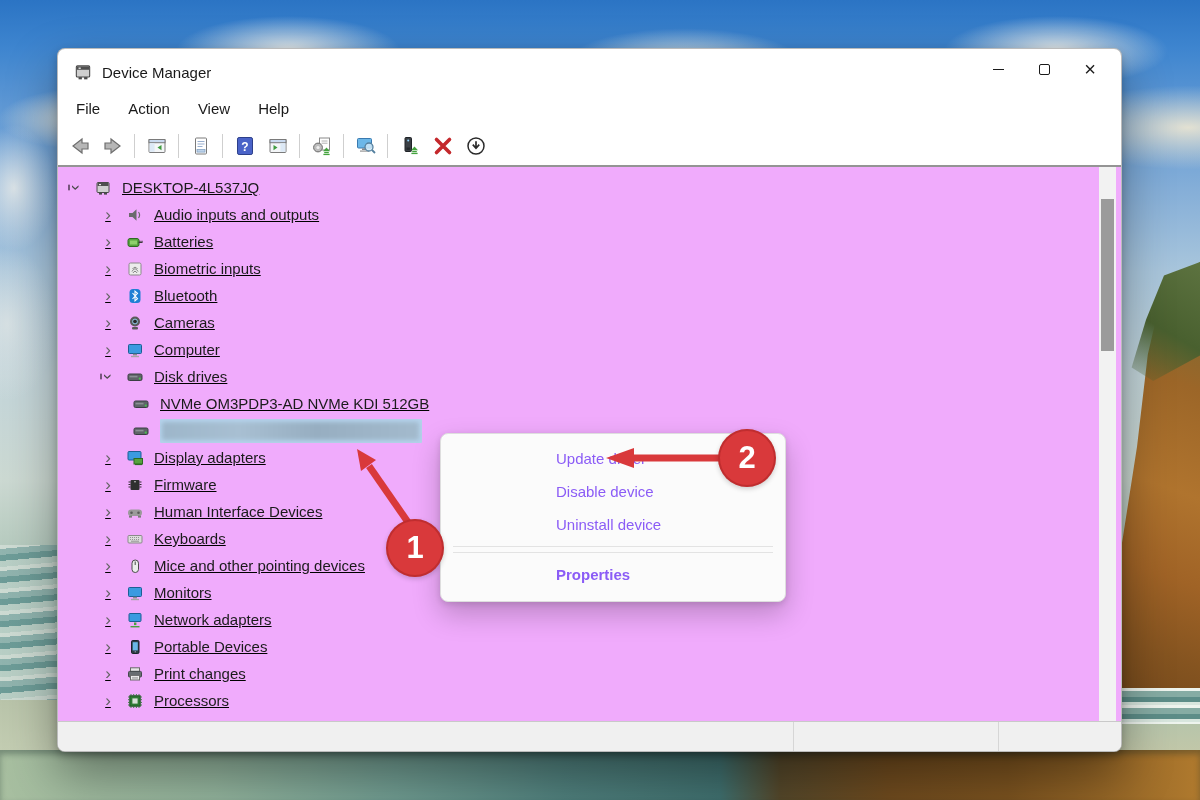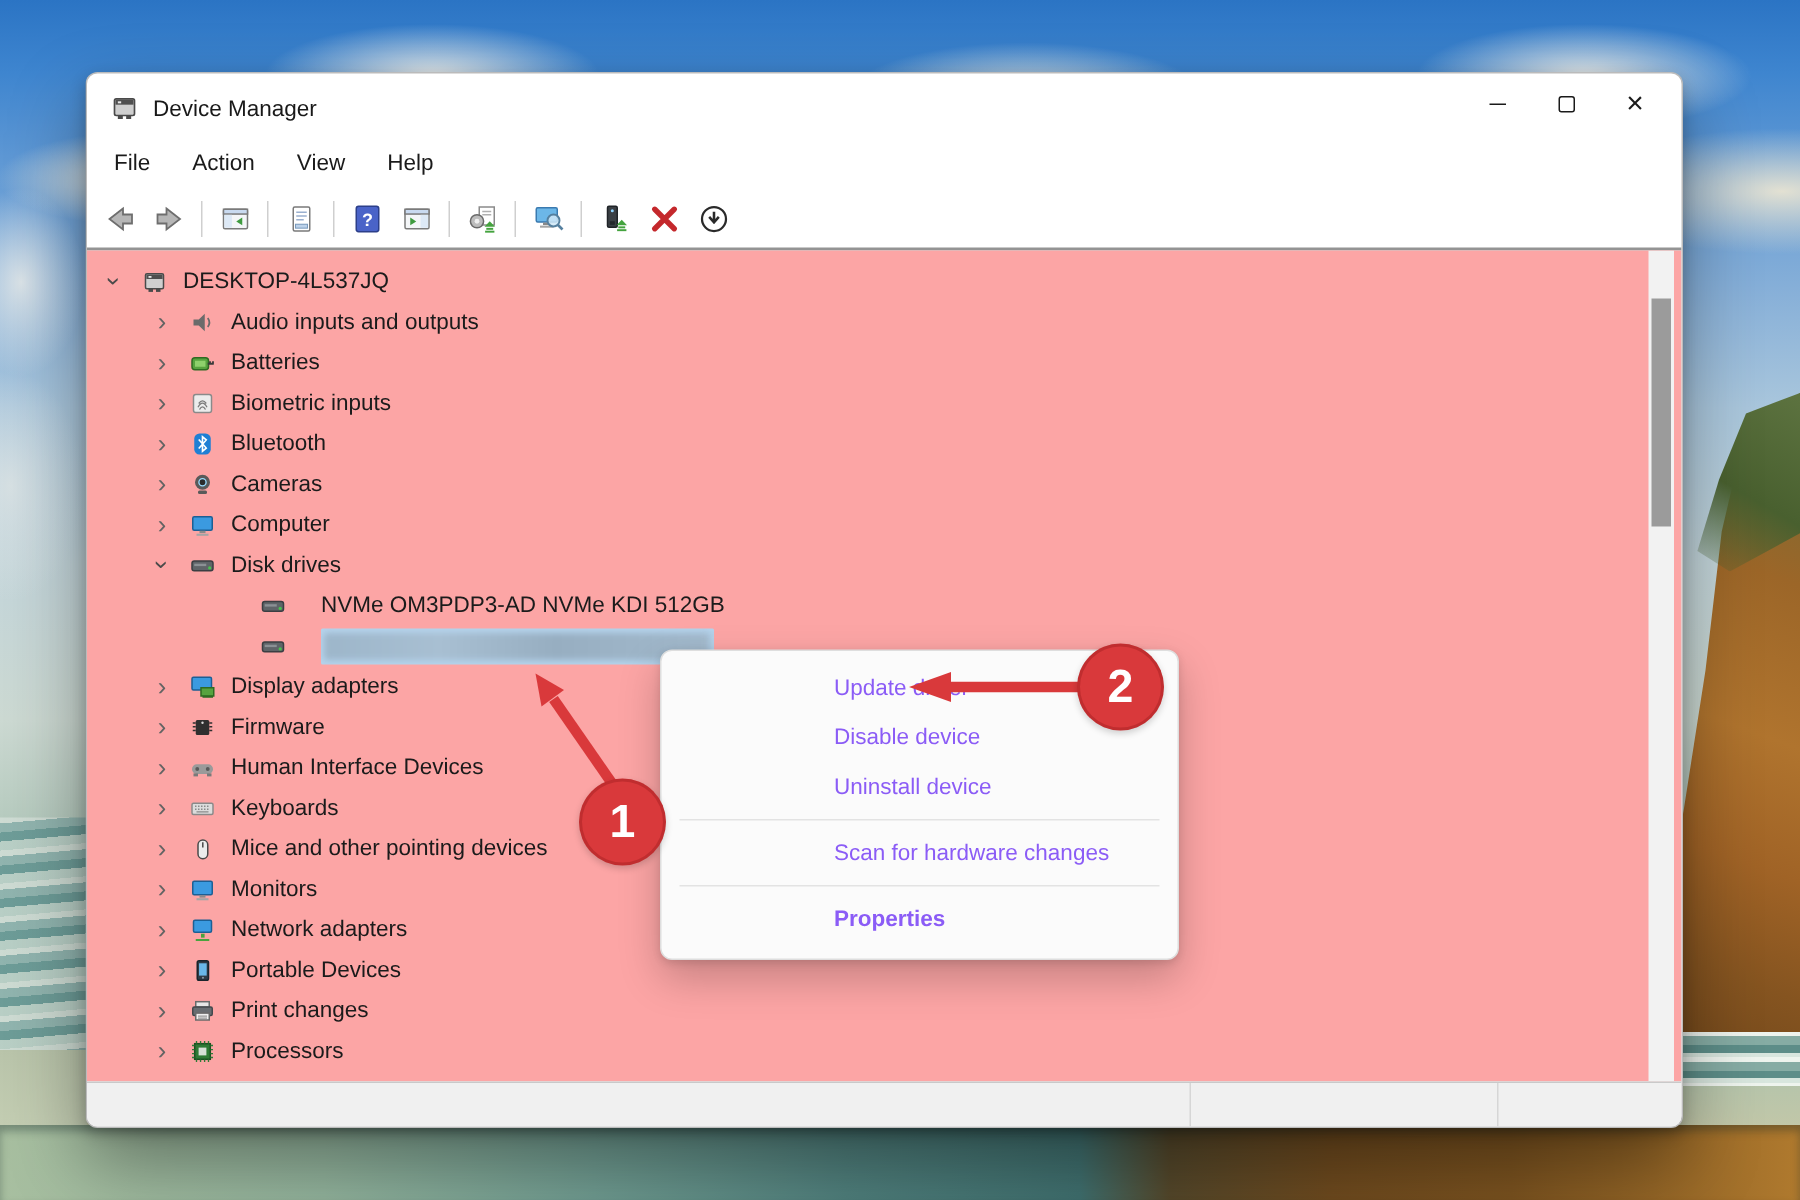--- a/index.html
+++ b/index.html
@@ -61,30 +61,30 @@
   .winbtn:last-child { margin-right:8px; }
 
   .menubar { height:32px; display:flex; padding-left:4px; flex:0 0 auto; }
   .menu-item { font-size:15px; color:#1a1a1a; padding:5px 14px; cursor:default; }
 
   .toolbar { height:40px; display:flex; align-items:center; padding-left:6px; gap:2px;
     border-bottom:2px solid #949494; flex:0 0 auto; }
   .tb-btn { width:31px; height:30px; display:flex; align-items:center; justify-content:center; }
   .tb-sep { width:1px; height:24px; background:#cfcfcf; margin:0 4px; }
 
-  .content { position:relative; flex:1 1 auto; background:#fca5a5; overflow:hidden; }
+  .content { position:relative; flex:1 1 auto; background:#f0abfc; overflow:hidden;text-decoration:underline; }
 
   .tree { padding-top:7px; }
   .trow { height:27px; display:flex; align-items:center; font-size:15px; color:#1b1b1b; white-space:nowrap; }
   .trow .chev { width:20px; text-align:center; font-size:17px; color:#636363; line-height:1; display:inline-block; }
   .trow .chev.expanded { transform:rotate(90deg); color:#4a4a4a; }
   .trow .t-icon { width:18px; height:18px; margin-left:8px; margin-right:10px; flex:0 0 auto; }
   .lvl0 { padding-left:8px; }
   .lvl1 { padding-left:40px; }
-  .lvl2 { padding-left:115px;gap:13px; }
+  .lvl2 { padding-left:74px; }
   .lvl2 .t-icon { margin-left:0; }
   .sel-box { width:262px; height:24px; background:#b5d3ec; border-radius:1px; position:relative; overflow:hidden; }
   .sel-blur { position:absolute; left:2px; top:3px; right:3px; bottom:3px;
     background:linear-gradient(90deg,#9db6ca 0%,#a8bfd2 30%,#97aec1 60%,#a3bacd 100%); filter:blur(2px); border-radius:2px; }
 
   .scroll-track { position:absolute; top:0; right:5px; width:17px; height:100%; background:#f2f2f2; }
   .scroll-thumb { position:absolute; top:32px; left:2px; width:13px; height:152px; background:#9b9b9b; }
 
   .statusbar { height:30px; background:#f0f0f0; border-top:1px solid #c9c9c9; position:relative; flex:0 0 auto; }
   .status-sep { position:absolute; top:0; width:1px; height:100%; background:#d6d6d6; }
@@ -431,21 +431,20 @@
       <span class="status-sep" style="left:735px"></span>
       <span class="status-sep" style="left:940px"></span>
     </div>
   </div>
 
   <div class="context-menu" id="context-menu">
       <div class="cm-item">Update driver</div>
       <div class="cm-item">Disable device</div>
       <div class="cm-item">Uninstall device</div>
       <div class="cm-sep"></div>
-      <div class="cm-item">Scan for hardware changes</div>
       <div class="cm-sep"></div>
       <div class="cm-item bold">Properties</div>
     </div>
 
   <svg class="anno-svg" viewBox="0 0 1200 800">
     <g>
       <line x1="412" y1="528" x2="369" y2="466" stroke="#d9393b" stroke-width="7"></line>
       <polygon points="357,449 376,460 361,471" fill="#d9393b"></polygon>
     </g>
     <g>

